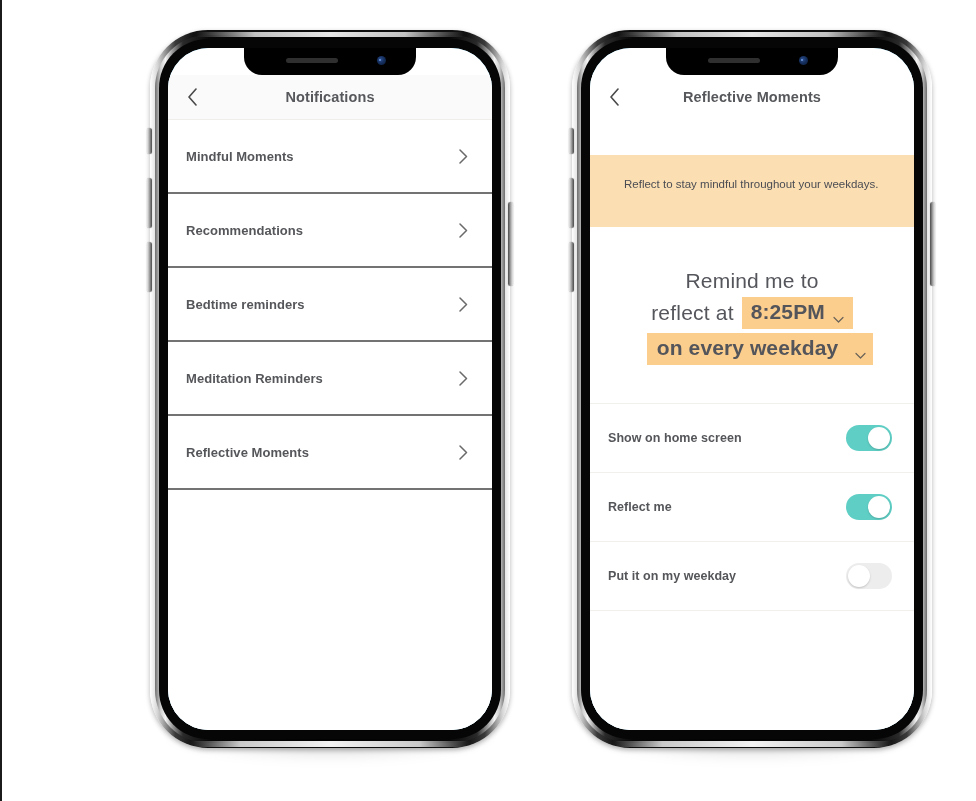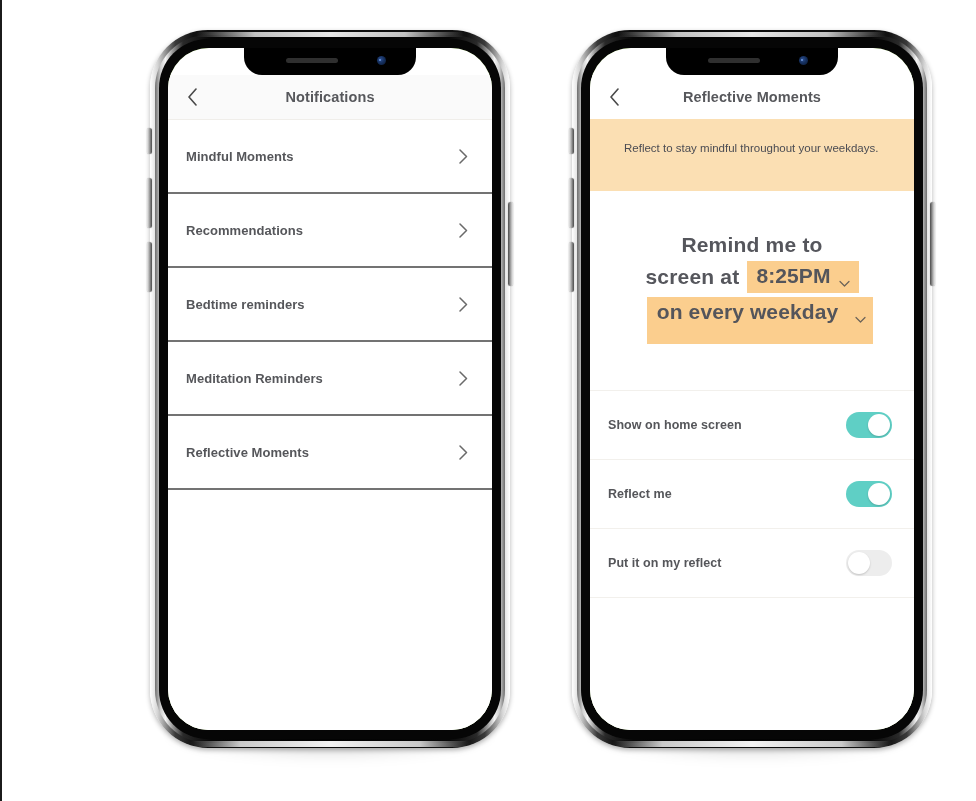--- a/index.html
+++ b/index.html
@@ -104,21 +104,21 @@
   .btn-power  {
     right: -3px; top: 172px; width: 5px; height: 84px;
     background: linear-gradient(270deg, #e9e9e9 0%, #b9b9b9 35%, #7b7b7b 70%, #4a4a4a 100%);
   }
 
   
   .screen {
     position: absolute;
     left: 18px; right: 18px; top: 18px; bottom: 18px;
     border-radius: 41px;
-    background: #4d7c0f;
+    background: #7dd3fc;
     overflow: hidden;
   }
 
   .notch {
     position: absolute;
     left: 50%;
     transform: translateX(-50%);
     top: 0;
     width: 172px;
     height: 27px;
@@ -206,20 +206,21 @@
     display: flex; align-items: center; justify-content: center;
     color: #6a6a6a;
   }
 
   
   .banner {
     background: #fbdfb3;
     padding: 18px 34px 20px 34px;
     box-sizing: border-box;
     min-height: 72px;
+    margin-top: 36px;
   }
   .banner-text {
     font-size: 11.5px;
     line-height: 1.95;
     color: #4b4c53;
     font-weight: normal;
   }
 
   .schedule {
     padding: 42px 12px 34px 12px;
@@ -228,54 +229,53 @@
   }
   .sched-line {
     display: flex;
     align-items: center;
     justify-content: center;
     flex-wrap: nowrap;
     margin-bottom: 4px;
   }
   .sched-static {
     font-size: 21px;
-    font-weight: bold;
+    font-weight: normal;
     color: #55565c;
     letter-spacing: 0.2px;
   }
   .chip {
     display: inline-flex;
     align-items: center;
     gap: 7px;
     background: #fbce8e;
     padding: 2px 8px 3px 9px;
     margin-left: 8px;
     font-size: 21px;
     font-weight: bold;
     color: #54555b;
     letter-spacing: 0.1px;
     line-height: 1.28;
   }
   .chip.wide {
     margin-left: 16px;
-    padding: 2px 6px 18px 10px;
+    padding: 2px 6px 3px 10px;
     gap: 16px;
   }
   .chip-caret {
     display: inline-block;
     width: 13px;
     height: 13px;
     color: #6a6258;
     flex: 0 0 auto;
   }
 
   
   .toggle-list {
     border-top: 1px solid #f2f0ec;
-    margin-top: 8px;
   }
   .toggle-row {
     position: relative;
     height: 68px;
     display: flex;
     align-items: center;
     padding: 0 22px 0 18px;
     border-bottom: 1px solid #f2f0ec;
     background: #ffffff;
   }
@@ -438,21 +438,21 @@
 
         <div class="banner">
           <div class="banner-text">Reflect to stay mindful throughout your weekdays.</div>
         </div>
 
         <div class="schedule">
           <div class="sched-line">
             <span class="sched-static">Remind me to</span>
           </div>
           <div class="sched-line">
-            <span class="sched-static">screen at</span>
+            <span class="sched-static">reflect at</span>
             <span class="chip">
               <span>8:25PM</span>
               <span class="chip-caret">
                 <svg width="13" height="13" viewBox="0 0 13 13" fill="none" aria-hidden="true">
                   <path d="M2 4.5L6.5 9L11 4.5" stroke="currentColor" stroke-width="1.2" stroke-linecap="round" stroke-linejoin="round"></path>
                 </svg>
               </span>
             </span>
           </div>
           <div class="sched-line">
@@ -477,21 +477,21 @@
           </div>
 
           <div class="toggle-row">
             <div class="toggle-label">Reflect me</div>
             <div class="switch on">
               <div class="knob"></div>
             </div>
           </div>
 
           <div class="toggle-row">
-            <div class="toggle-label">Put it on my reflect</div>
+            <div class="toggle-label">Put it on my weekday</div>
             <div class="switch off">
               <div class="knob"></div>
             </div>
           </div>
 
         </div>
 
         <div class="filler"></div>
       </div>
     </div>

